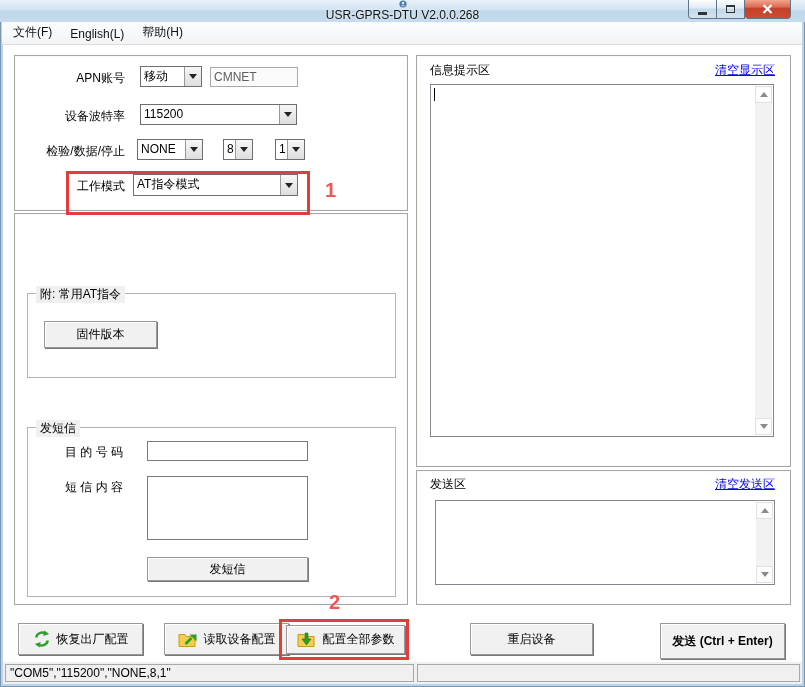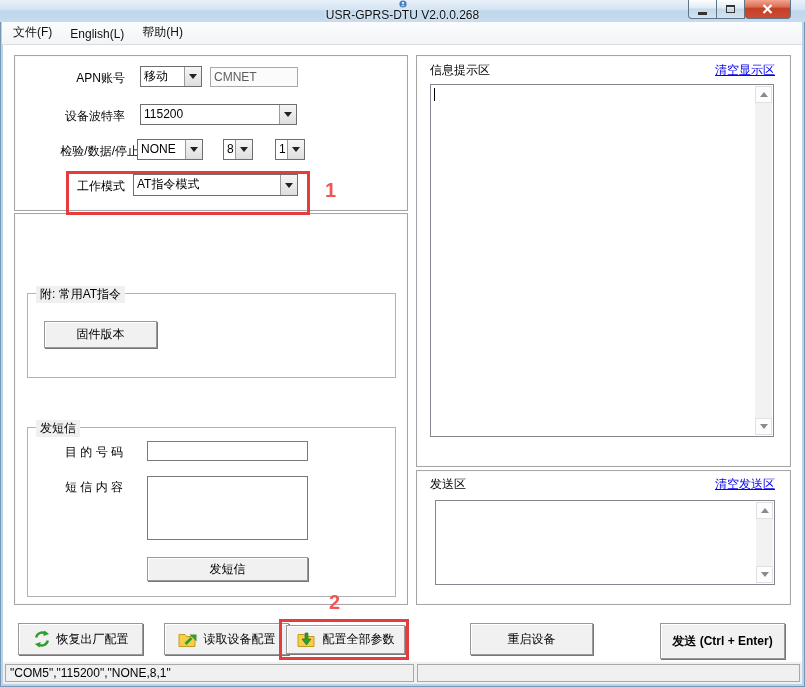--- a/index.html
+++ b/index.html
@@ -164,21 +164,21 @@
     <div class="tbox" style="left:207px; top:22px; width:88px; height:20px;">CMNET</div>
 
     <div class="lbl rlbl" style="left:22px; top:63px; width:100px;">设备波特率</div>
     <div class="combo" style="left:137px; top:59px; width:157px;">
       <span class="combo-val">115200</span>
       <span class="combo-btn">
           <span class="tri-down"></span>
         </span>
     </div>
 
-    <div class="lbl rlbl" style="left:24px; top:98px; width:112px;">检验/数据/停止</div>
+    <div class="lbl rlbl" style="left:10px; top:98px; width:112px;">检验/数据/停止</div>
     <div class="combo" style="left:134px; top:94px; width:66px;">
       <span class="combo-val">NONE</span>
       <span class="combo-btn">
           <span class="tri-down"></span>
         </span>
     </div>
     <div class="combo" style="left:220px; top:94px; width:30px;">
       <span class="combo-val">8</span>
       <span class="combo-btn">
           <span class="tri-down"></span>

